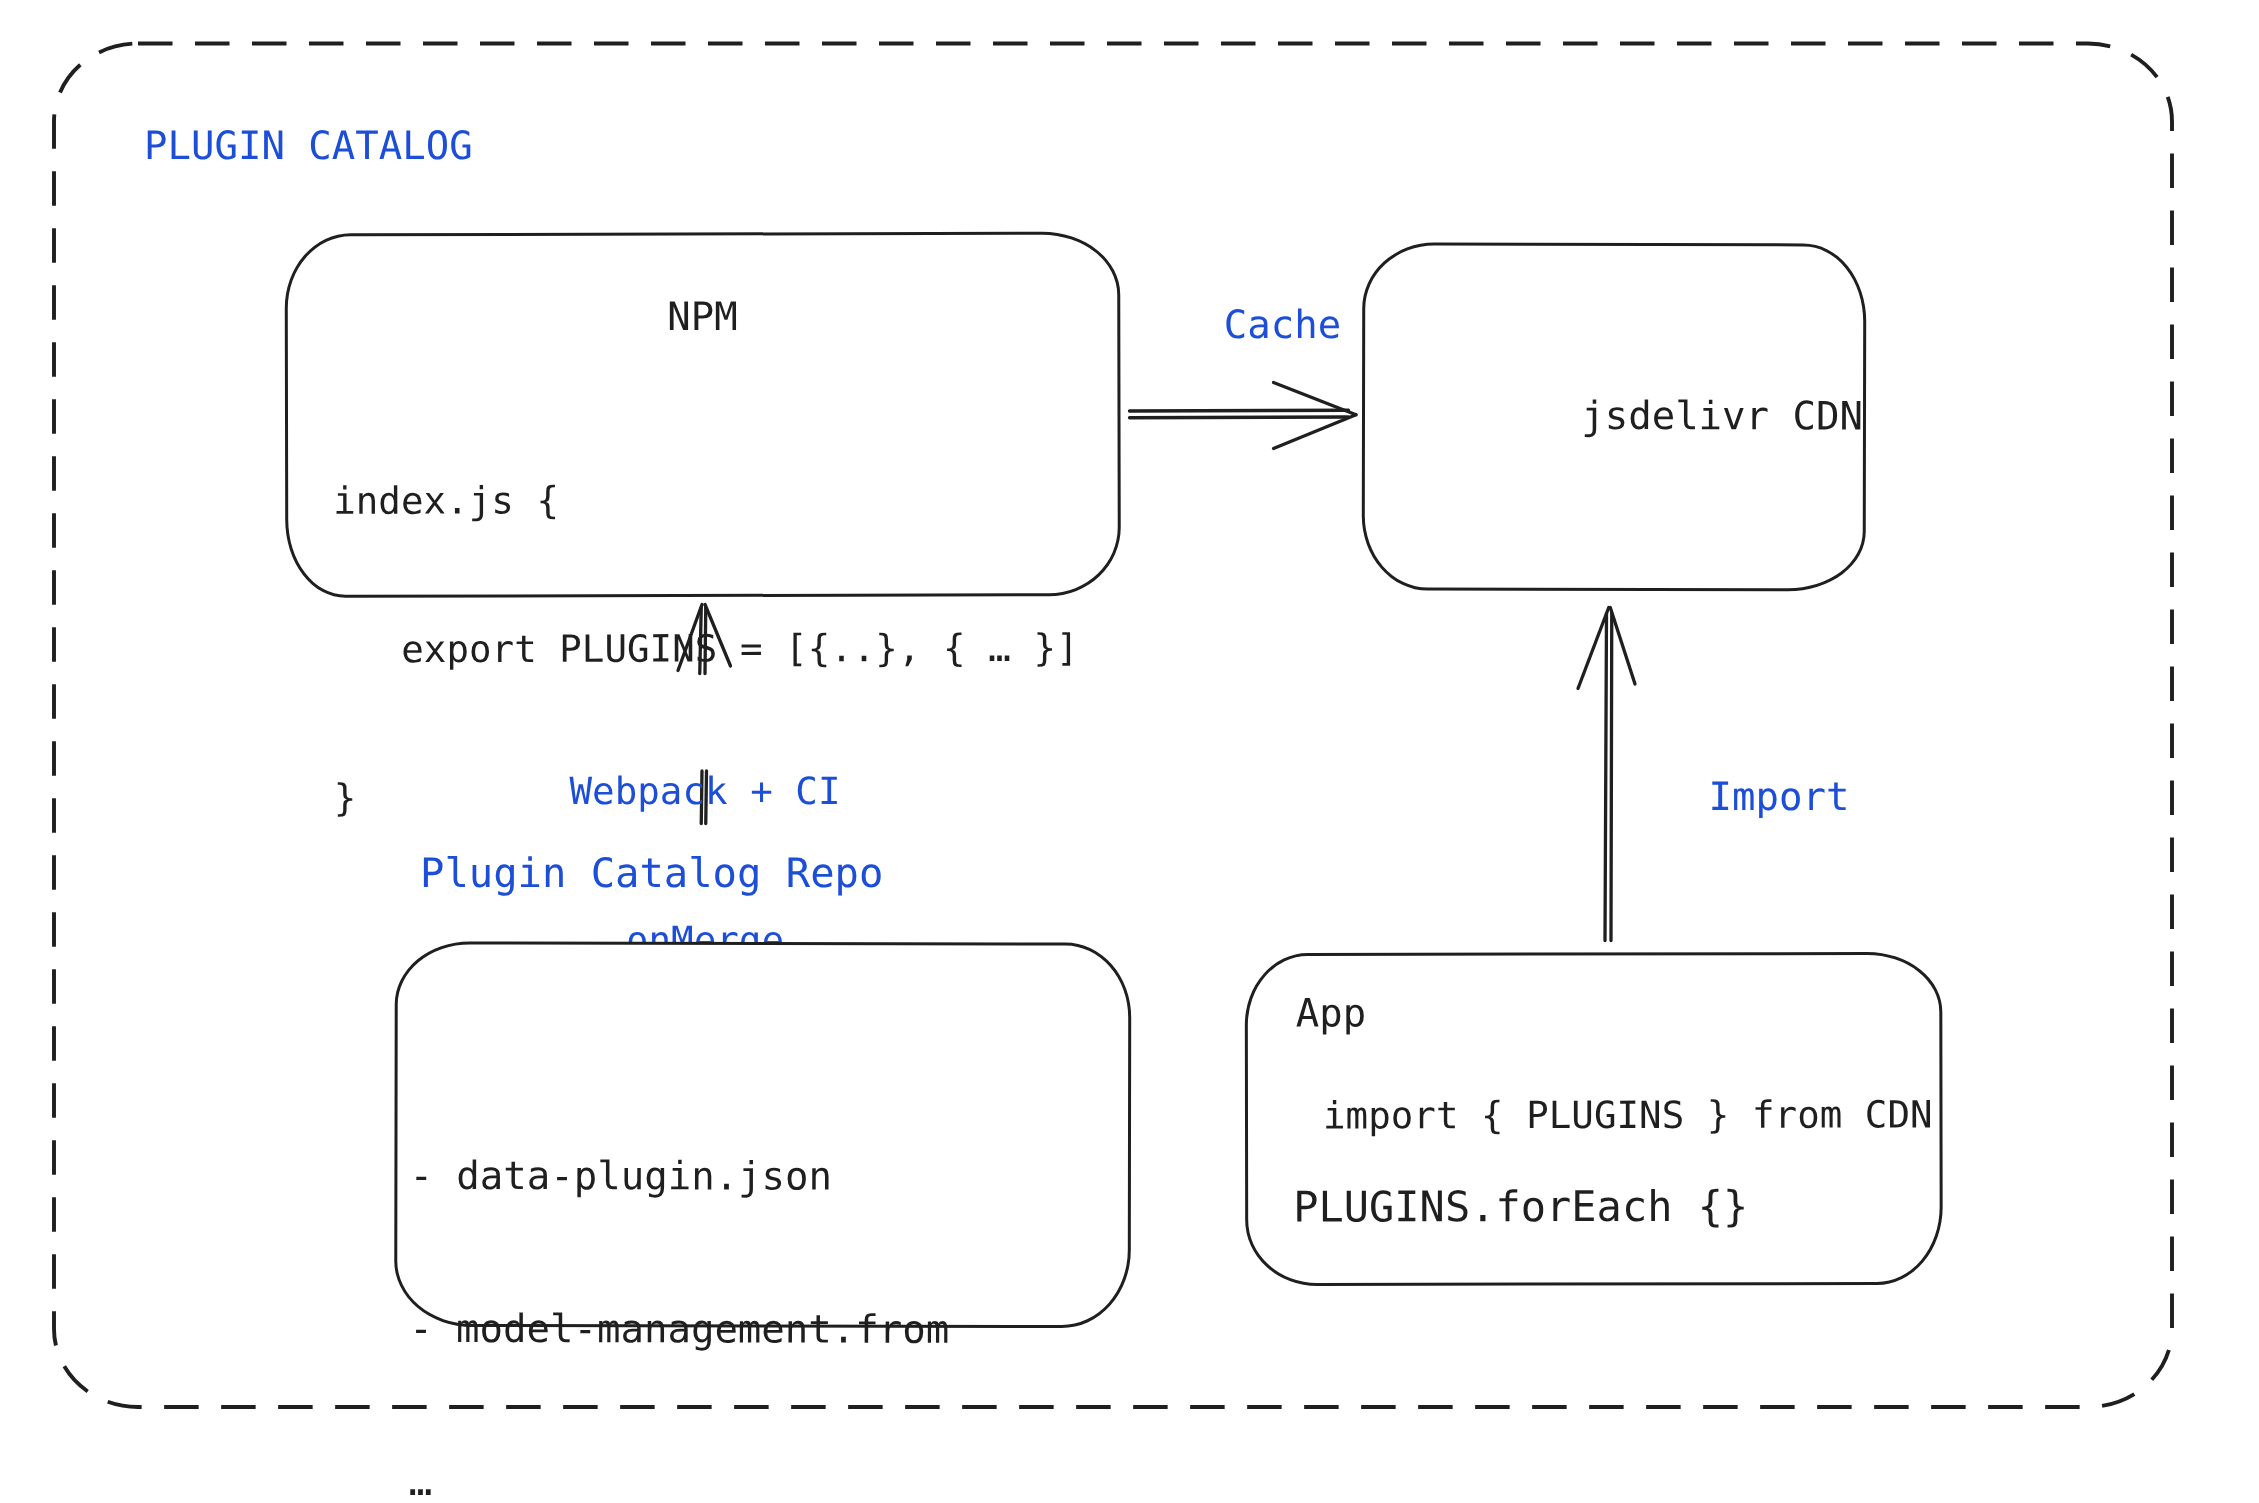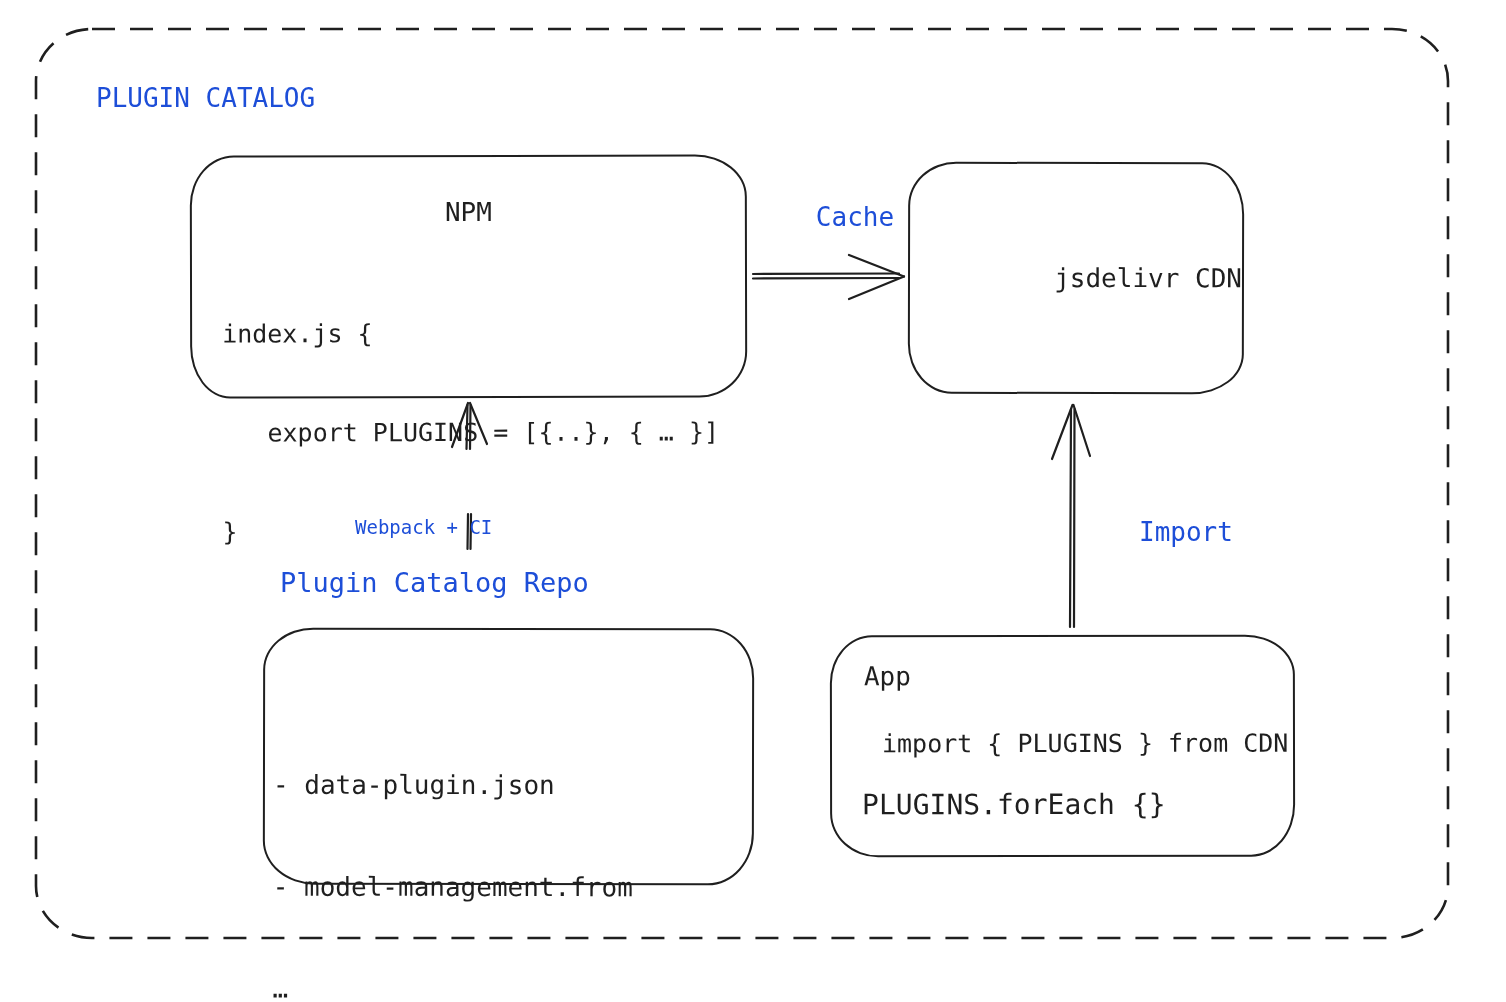--- a/index.html
+++ b/index.html
@@ -50,21 +50,21 @@
   #repo-box { left: 219px; top: 628px; width: 491px; height: 257px;
               border-radius: 50px 44px 46px 52px / 42px 50px 52px 44px;
               transform: rotate(0.1deg); margin-left: 44px; }
   #app-box  { left: 830px; top: 635px; width: 465px; height: 222px;
               border-radius: 42px 50px 44px 48px / 48px 40px 52px 44px;
               transform: rotate(-0.1deg); padding-left: 37px; }
 
   #diagram-title { left: 96px;  top: 82px;  font-size: 26px; }
   #cache-label   { left: 762px; top: 201px; width: 90px; text-align: center; font-size: 26px; margin-left: 48px; }
   #import-label  { left: 1107px; top: 516px; font-size: 26px; margin-left: 32px; }
-  #build-label   { left: 355px; top: 445px; width: 230px; text-align: left; font-size: 19px; }
+  #build-label   { left: 355px; top: 445px; width: 230px; text-align: center; font-size: 25px; }
   #repo-title    { left: 280px; top: 566px; width: 315px; text-align: left; font-size: 27px; }
 
   #npm-title  { left: 0; right: 0; top: 40px; text-align: center; font-size: 26px; }
   #npm-code   { left: 30px; top: 94px; font-size: 25px; line-height: 33px; }
   #cdn-label  { font-size: 26px; }
   #repo-items { left: 8px; top: 70px; font-size: 26px; line-height: 34px; }
   #app-title  { left: 32px; top: 24px; font-size: 26px; }
   #app-line1  { left: 30px; top: 92px; font-size: 25px; margin-left: 20px; }
   #app-line2  { left: 30px; top: 151px; font-size: 28px; text-align: right; }
 
@@ -118,20 +118,21 @@
   </div>
 
   <div class="node" id="cdn-box">
     <div class="inner-txt" id="cdn-label" style="position:static">jsdelivr CDN</div>
   </div>
 
   <div class="txt" id="cache-label">Cache</div>
 
   <div class="txt" id="build-label">
     <div>Webpack + CI</div>
+    <div>onMerge</div>
   </div>
 
   <div class="txt" id="repo-title">Plugin Catalog Repo</div>
 
   <div class="node" id="repo-box">
     <div class="inner-txt" id="repo-items">
       <div>- data-plugin.json</div>
       <div>- model-management.from</div>
       <div>…</div>
     </div>

